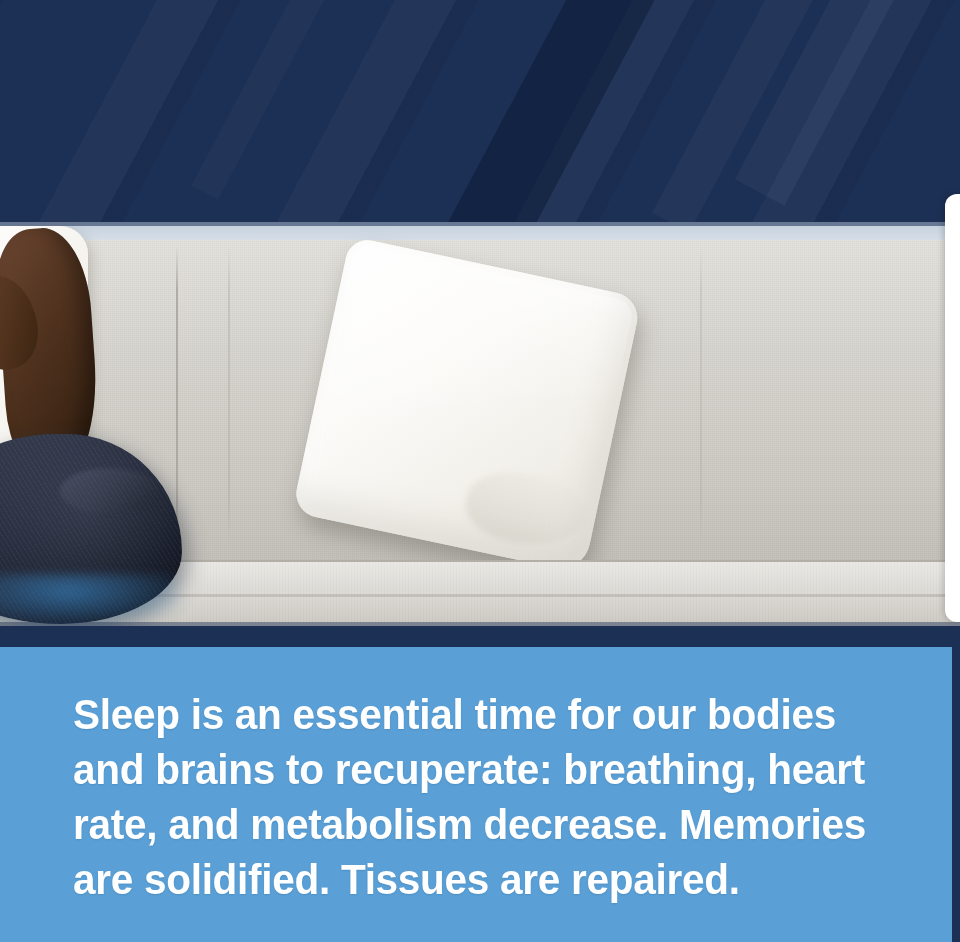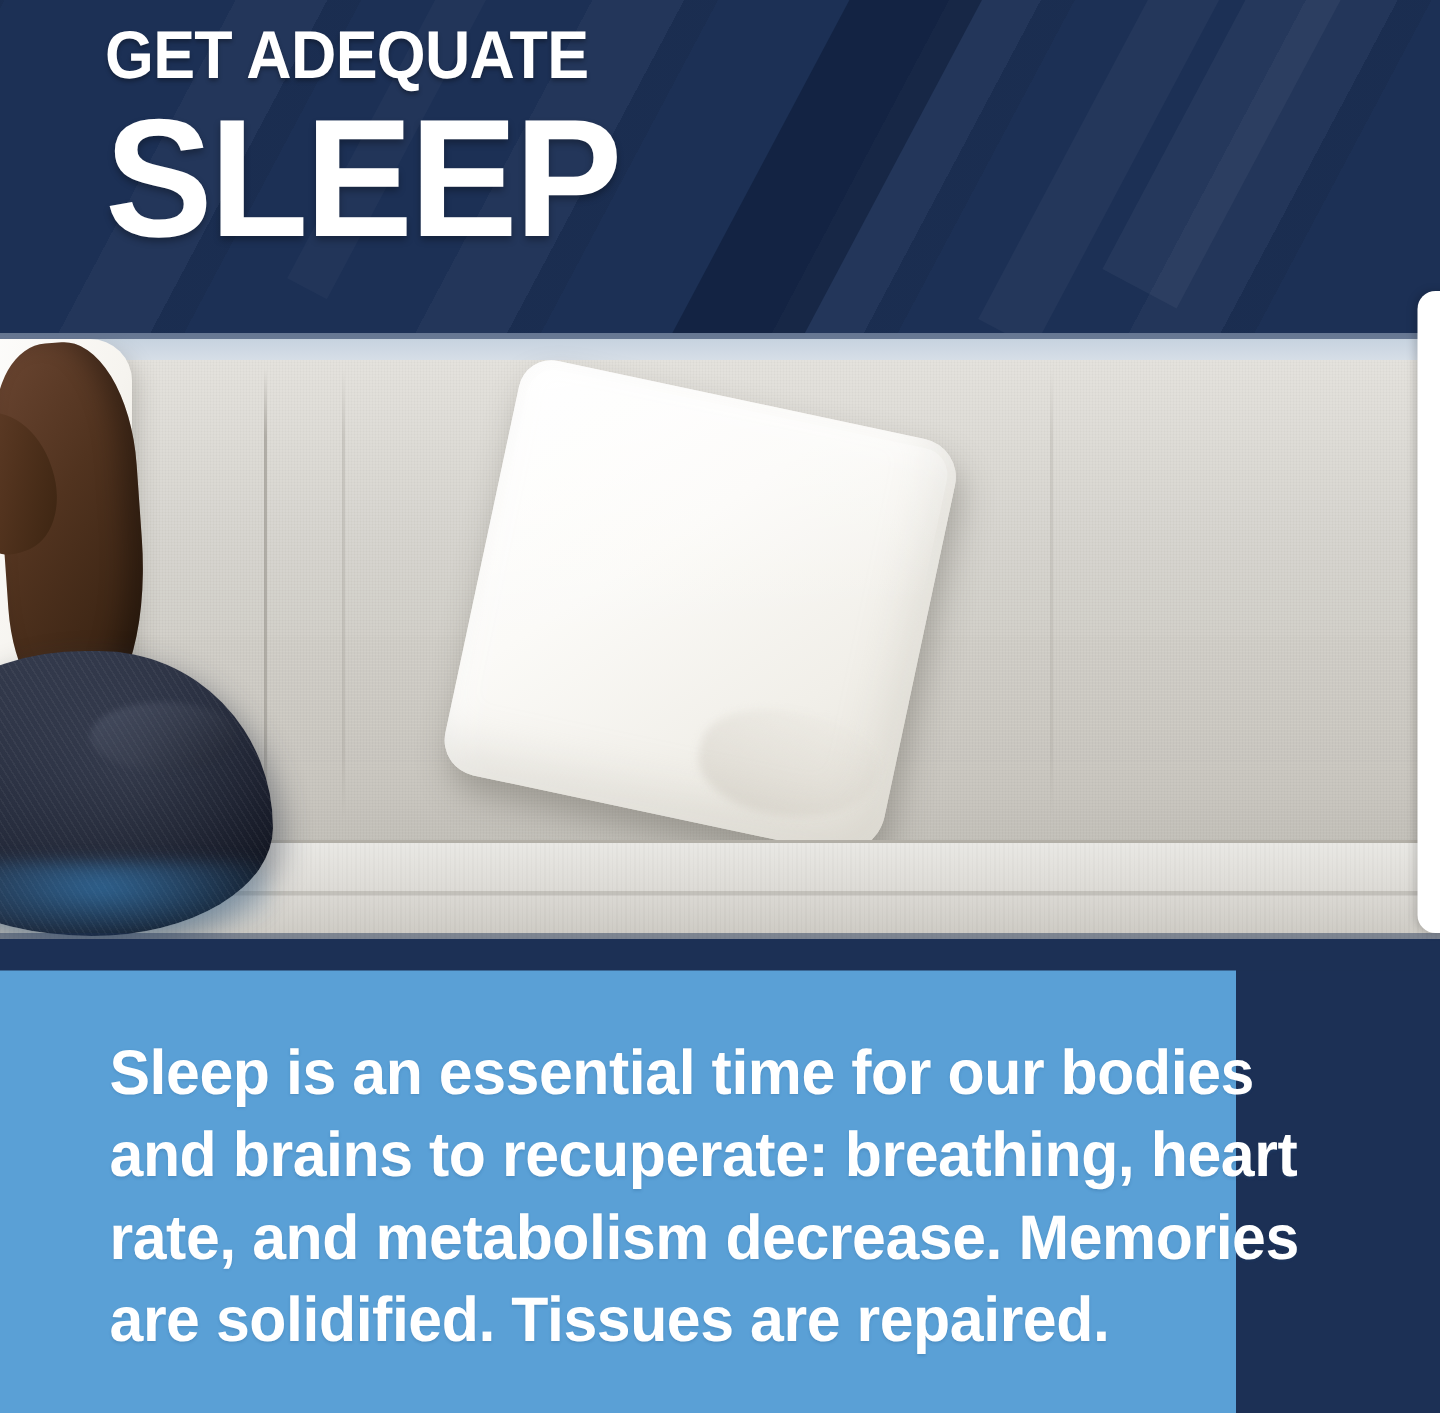--- a/index.html
+++ b/index.html
@@ -249,21 +249,21 @@
     background:#ffffff;
     border-radius:12px 12px 12px 12px;
     box-shadow:-2px 0 6px rgba(0,0,0,0.18);
     z-index:6;
   }
 
   
   .footer {
     position:absolute;
     left:0; top:647px;
-    width:824px; height:295px;
+    width:952px; height:295px;
     background:#5aa0d6;
   }
   .footer-body {
     position:absolute;
     left:73px; top:40px;
     width:830px;
     color:#ffffff;
     font-size:42px;
     font-weight:bold;
     line-height:55px;
@@ -278,24 +278,20 @@
 
 <div class="infographic">
 
   <div class="header">
     <div class="header-bands"></div>
     <div class="header-band-wedge wedge-d"></div>
     <div class="header-band-wedge wedge-a"></div>
     <div class="header-band-wedge wedge-b"></div>
     <div class="header-band-wedge wedge-c"></div>
 
-    <div class="header-text">
-      <span class="title-kicker">GET ADEQUATE</span>
-      <span class="title-main">SLEEP</span>
-    </div>
   </div>
 
   <div class="photo">
     <div class="photo-inner">
       <div class="wall"></div>
       <div class="couch-back"></div>
       <div class="seam seam-1"></div>
       <div class="seam seam-2"></div>
       <div class="seam seam-3"></div>
 

